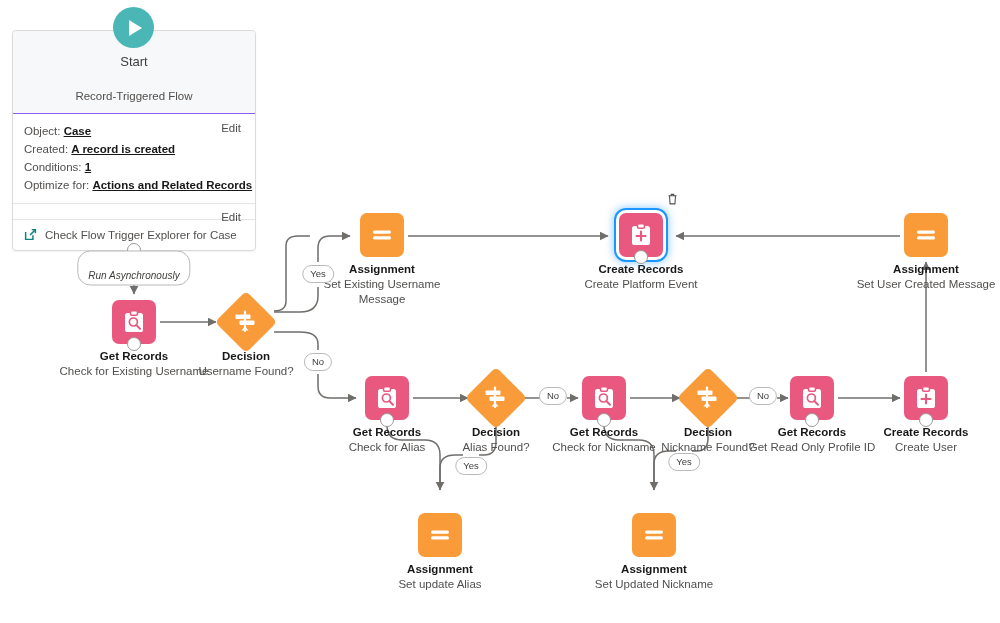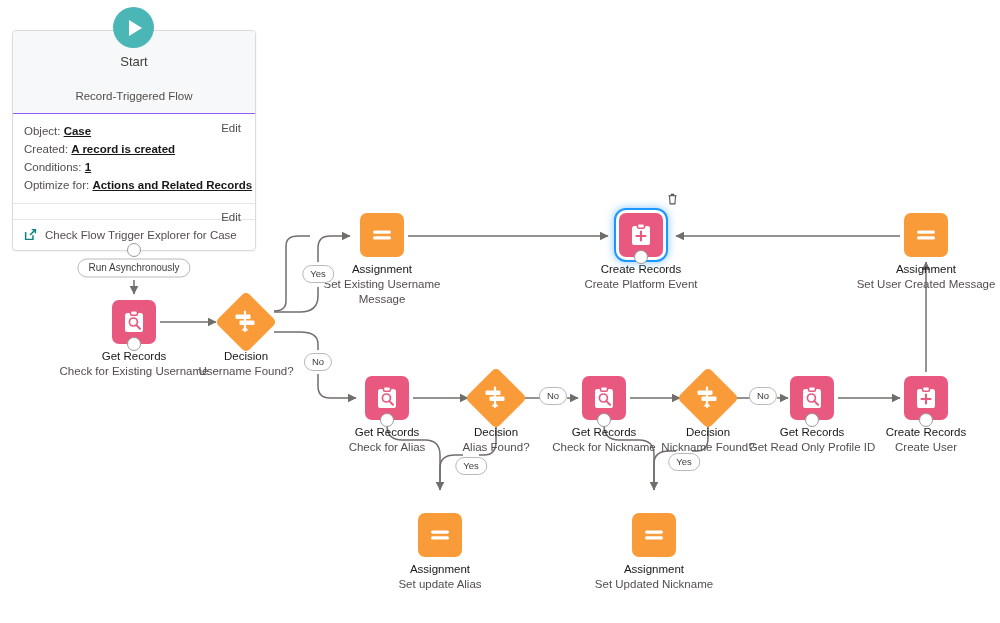--- a/index.html
+++ b/index.html
@@ -140,21 +140,21 @@
     background: #f99b38;
     transform: rotate(45deg);
     border-radius: 5px;
     display: flex;
     align-items: center;
     justify-content: center;
   }
   .dia-in { transform: rotate(-45deg); display:flex; }
   .node-label {
     font-size: 11.5px;
-    font-weight: normal;
+    font-weight: bold;
     color: #181818;
     line-height: 15px;
     margin-top: 5px;
   }
   .node-sub {
     font-size: 11.5px;
     color: #514f4d;
     line-height: 15px;
   }
   
@@ -186,21 +186,21 @@
     background: #ffffff;
     border: 1.2px solid #b9b9b9;
     border-radius: 11px;
     font-size: 9.5px;
     color: #3e3e3c;
     padding: 2px 7px 3px;
     line-height: 11px;
     transform: translate(-50%,-50%);
     white-space: nowrap;
   }
-  .pill.wide { font-size: 10px; padding: 2px 10px 4px; border-radius: 13px; }
+  .pill.wide { font-size: 10px; padding: 18px 10px 4px; border-radius: 13px; font-style: italic; }
 </style>
 </head>
 <body>
 
 <div id="canvas">
 
   <svg id="wires" viewBox="0 0 1000 623" xmlns="http://www.w3.org/2000/svg">
     <defs>
       <marker id="arr" markerWidth="7" markerHeight="7" refX="5.6" refY="3" orient="auto">
         <path d="M0,0 L6,3 L0,6 z" fill="#706e6b"></path>

